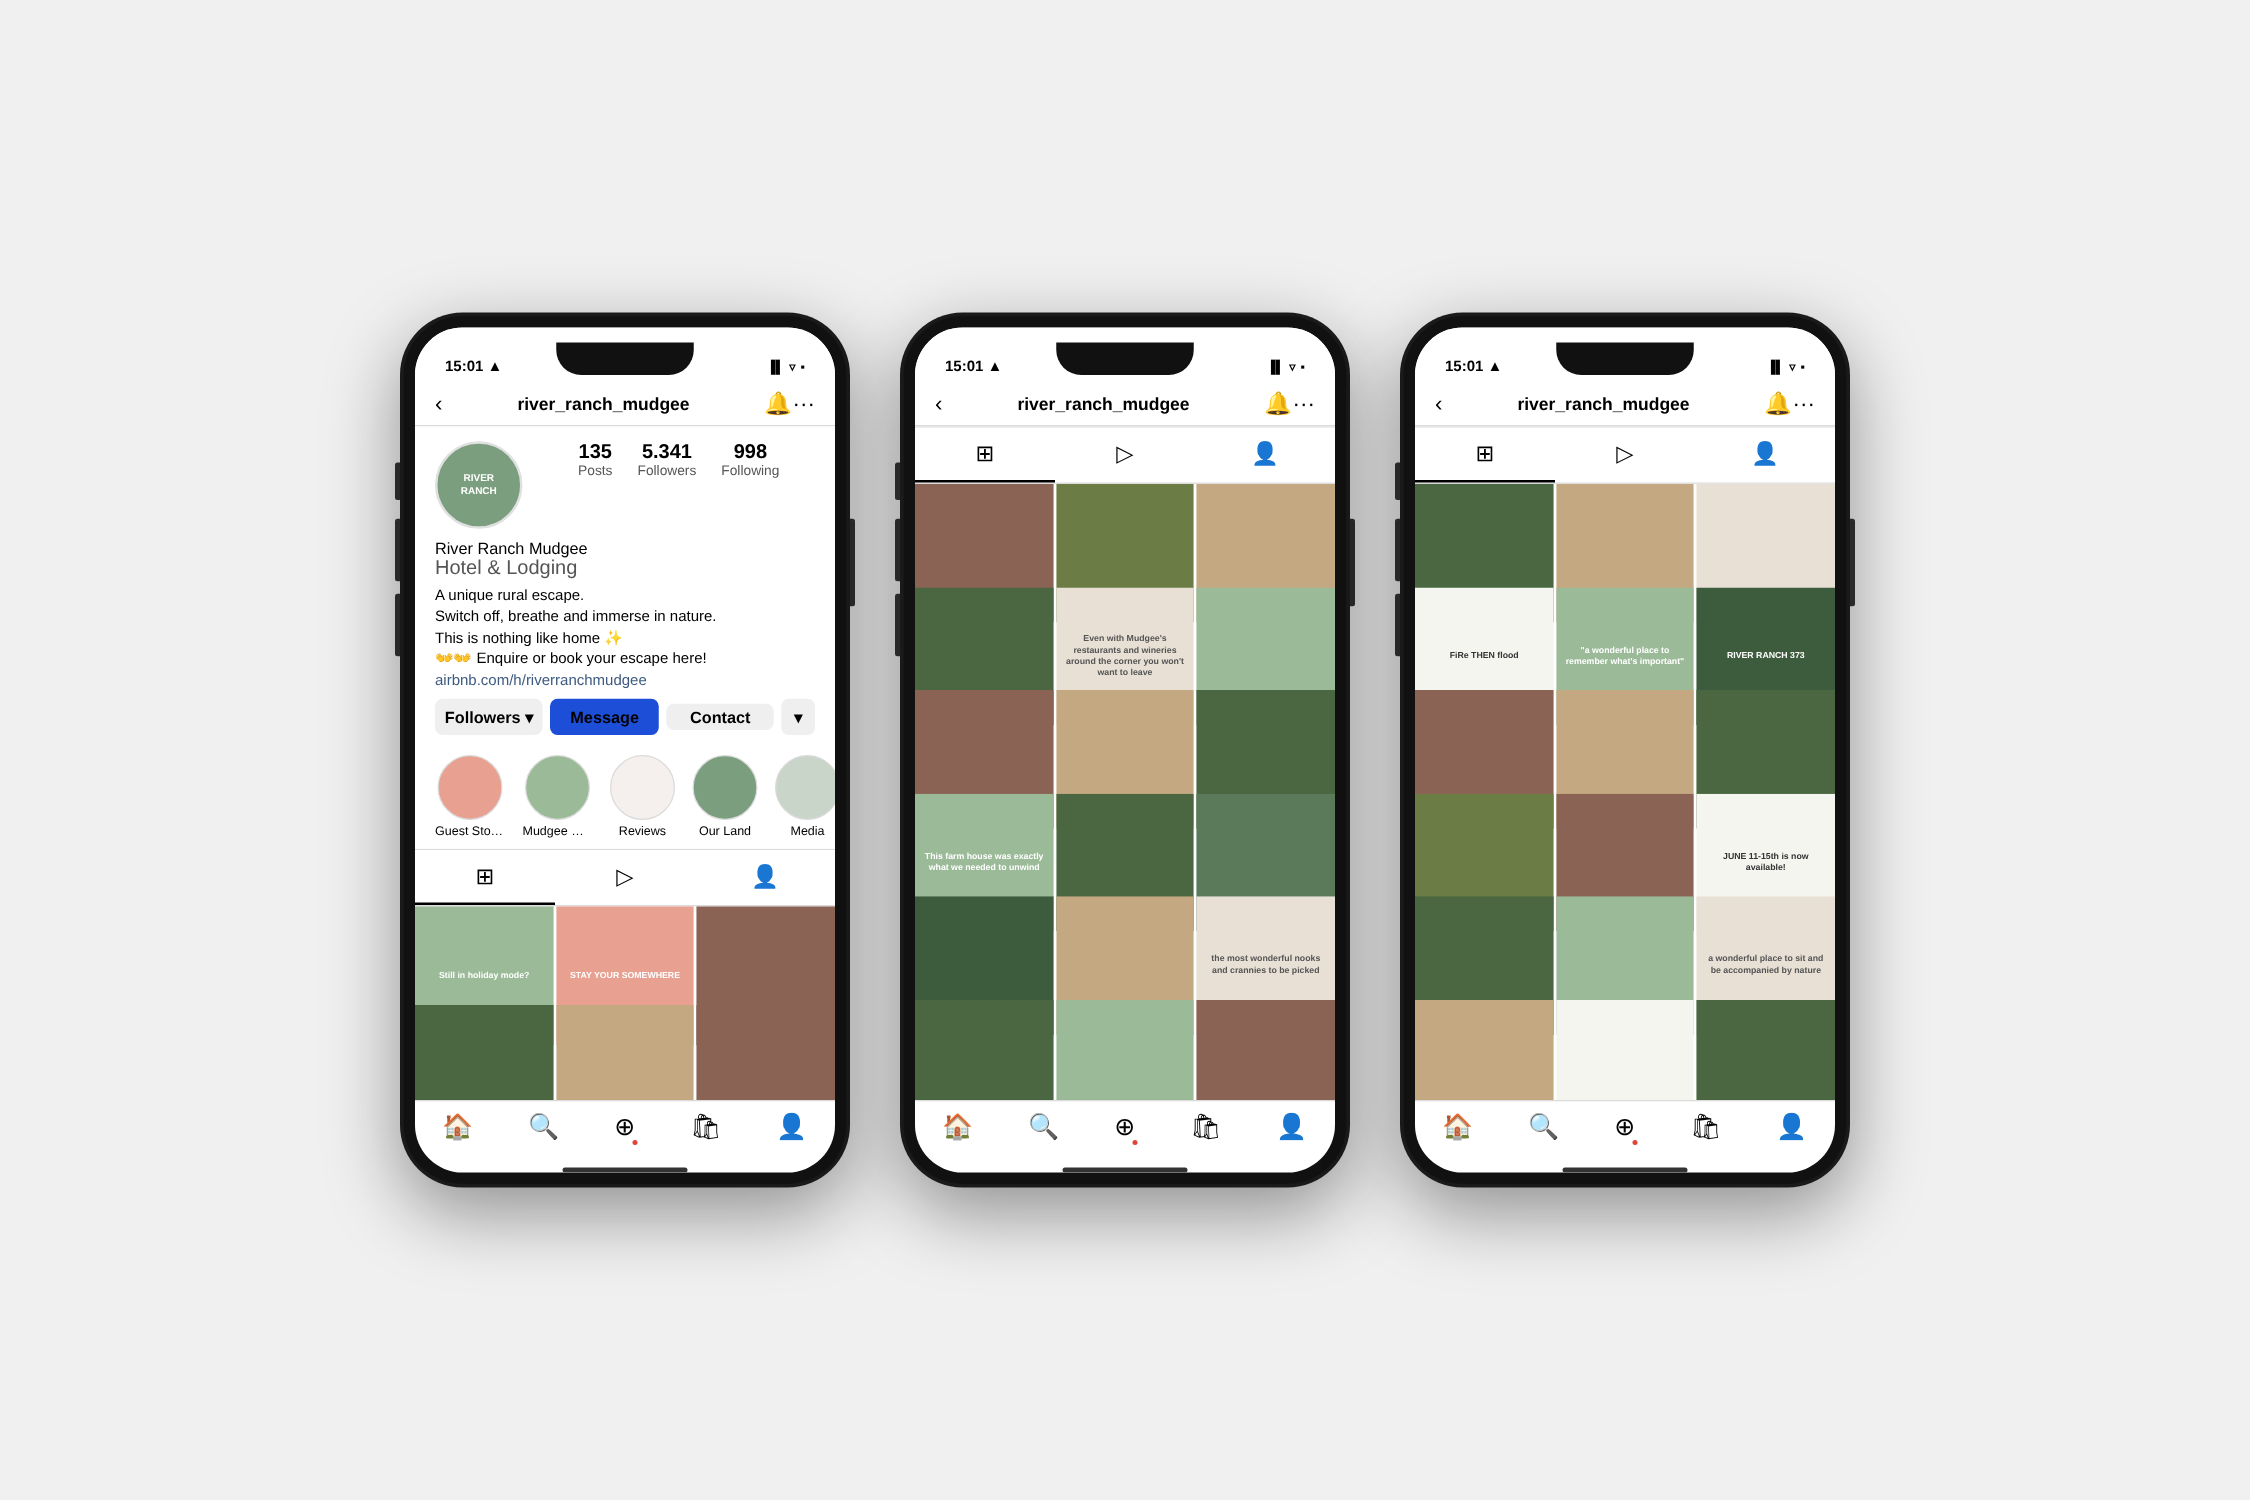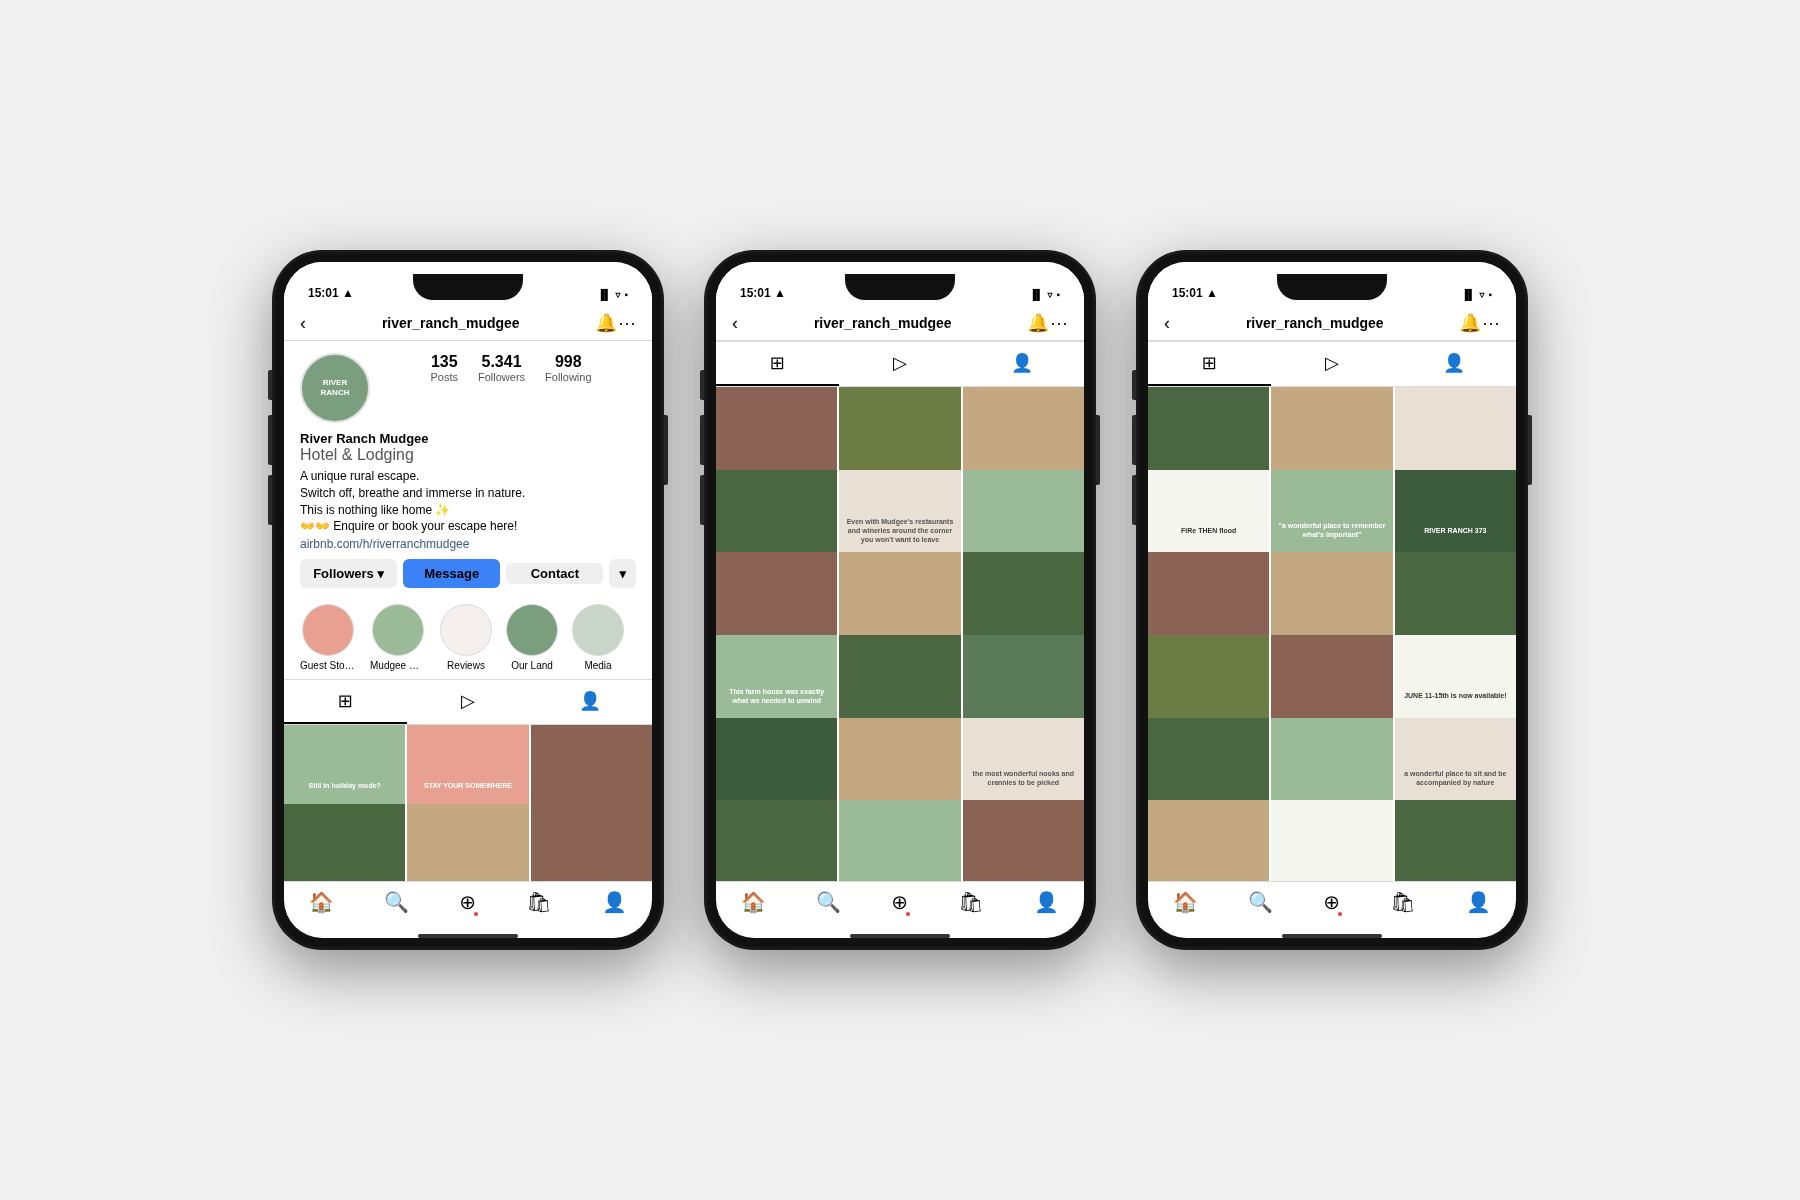--- a/index.html
+++ b/index.html
@@ -12,21 +12,21 @@
       font-family: -apple-system, BlinkMacSystemFont, 'Segoe UI', sans-serif;
     }
     .scene {
       display: flex;
       gap: 40px;
       align-items: center;
       padding: 40px;
     }
     .phone-wrapper {
       position: relative;
-      width: 392px;
+      width: 360px;
       height: 700px;
     }
     .phone-frame {
       position: absolute;
       inset: 0;
       background: #1a1a1a;
       border-radius: 50px;
       box-shadow: 0 20px 60px rgba(0,0,0,0.4);
       overflow: hidden;
     }
@@ -127,21 +127,21 @@
       justify-content: center;
     }
     .stat-item {
       text-align: center;
       display: flex;
       flex-direction: column;
       align-items: center;
     }
     .stat-number { font-size: 16px; font-weight: 700; }
     .stat-label { font-size: 11px; color: #555; }
-    .profile-name { font-size: 13px; font-weight: 700; margin-top: 8px; }
+    .profile-name { font-size: 13px; font-weight: 400; margin-top: 8px; }
     .profile-category { font-size: 16px; color: #555; }
     .profile-bio { font-size: 12px; margin-top: 4px; line-height: 1.4; }
     .profile-link { font-size: 12px; color: #3d5a80; margin-top: 2px; }
     
     .action-buttons {
       display: flex;
       gap: 6px;
       margin-top: 8px;
       align-items: center;
     }
@@ -154,21 +154,21 @@
       font-size: 13px;
       font-weight: 600;
       cursor: pointer;
       display: flex;
       align-items: center;
       justify-content: center;
       gap: 4px;
     }
     .btn-message {
       flex: 1;
-      background: #3b82f6;
+      background: #1d4ed8;
       border: none;
       border-radius: 6px;
       padding: 7px 0;
       font-size: 13px;
       font-weight: 600;
       cursor: pointer;
     }
     .btn-contact {
       flex: 1;
       background: #efefef;

